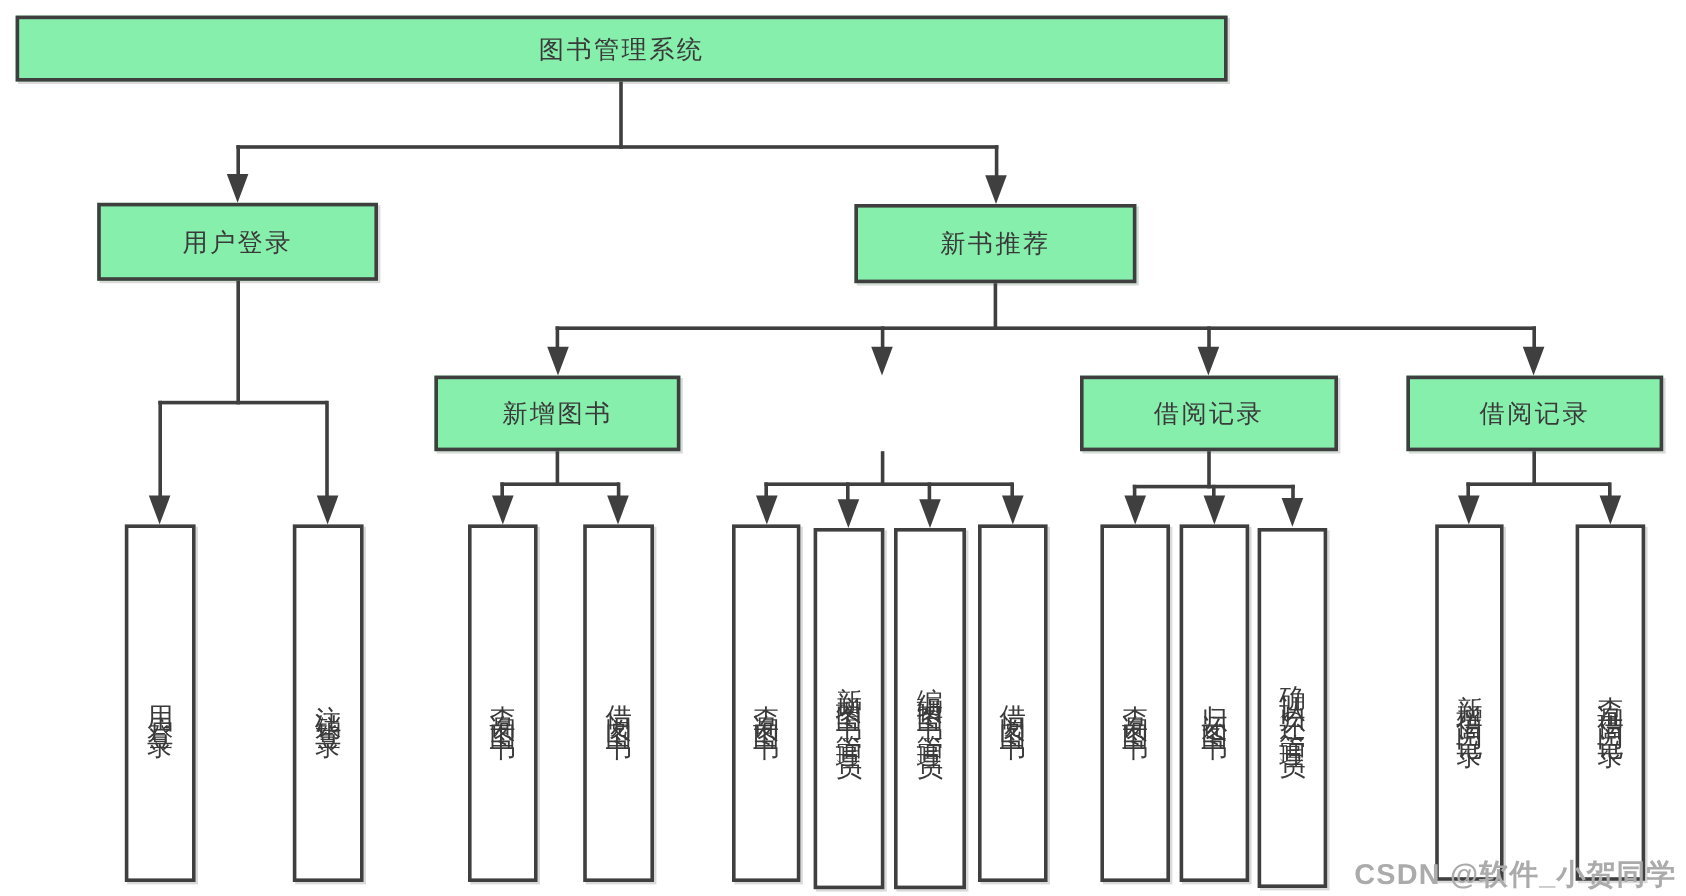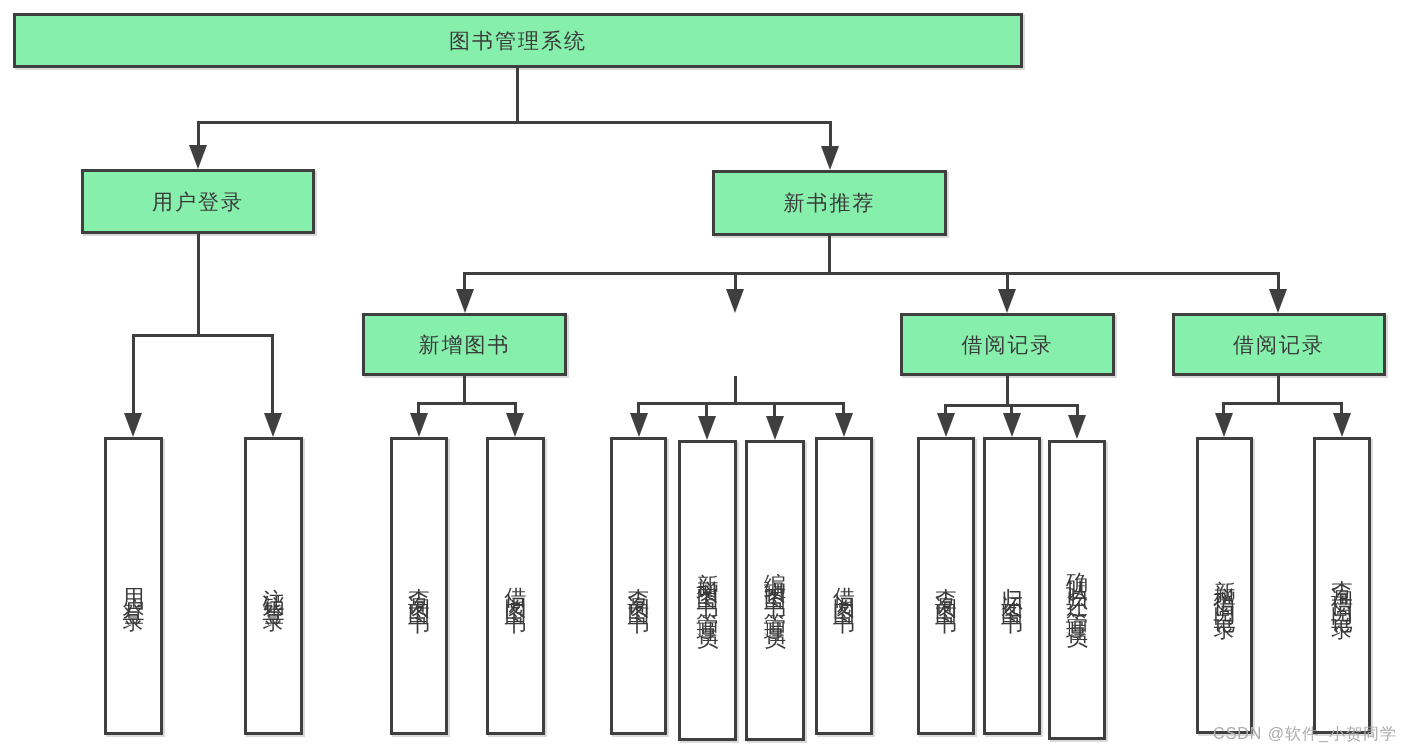--- a/index.html
+++ b/index.html
@@ -45,24 +45,25 @@
   .vline{position:absolute;width:3px;background:var(--line);}
   .hline{position:absolute;height:3px;background:var(--line);}
   .arrow{
     position:absolute;width:0;height:0;
     border-left:9px solid transparent;
     border-right:9px solid transparent;
     border-top:24px solid var(--line);
   }
   .watermark{
     position:absolute;
-    font-size:16px;
+    font-size:24px;
     color:var(--wm);
     letter-spacing:1px;
     white-space:nowrap;
+    font-weight:bold;
   }
 </style>
 </head>
 <body>
 
 <div id="stage">
 
   <div class="hbox" style="left:13px;top:13px;width:1010px;height:55px">
     <span>图书管理系统</span>
   </div>

